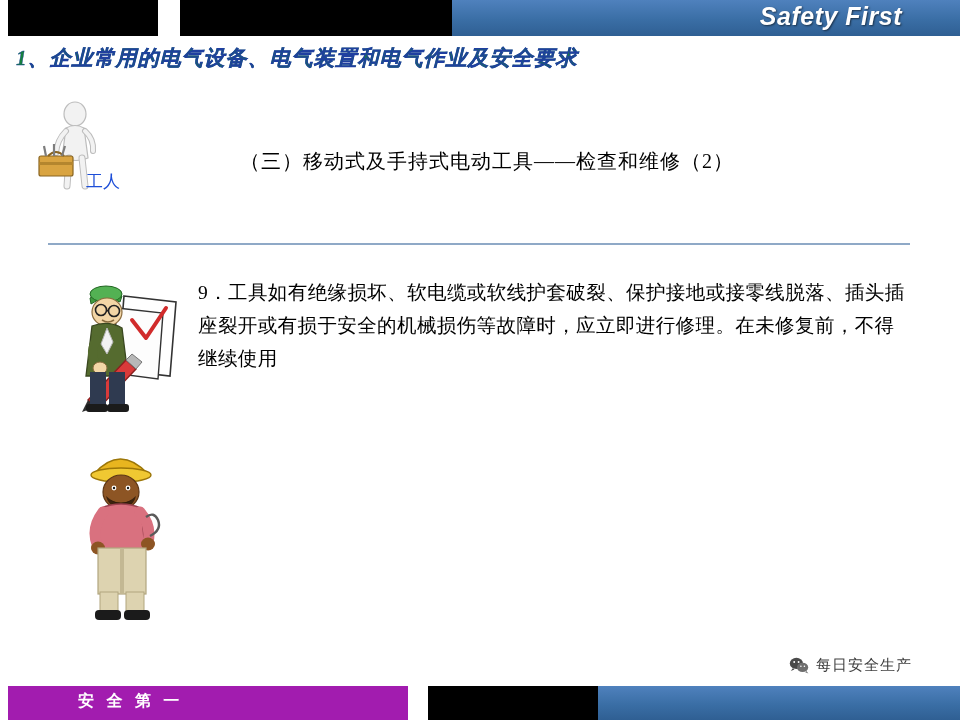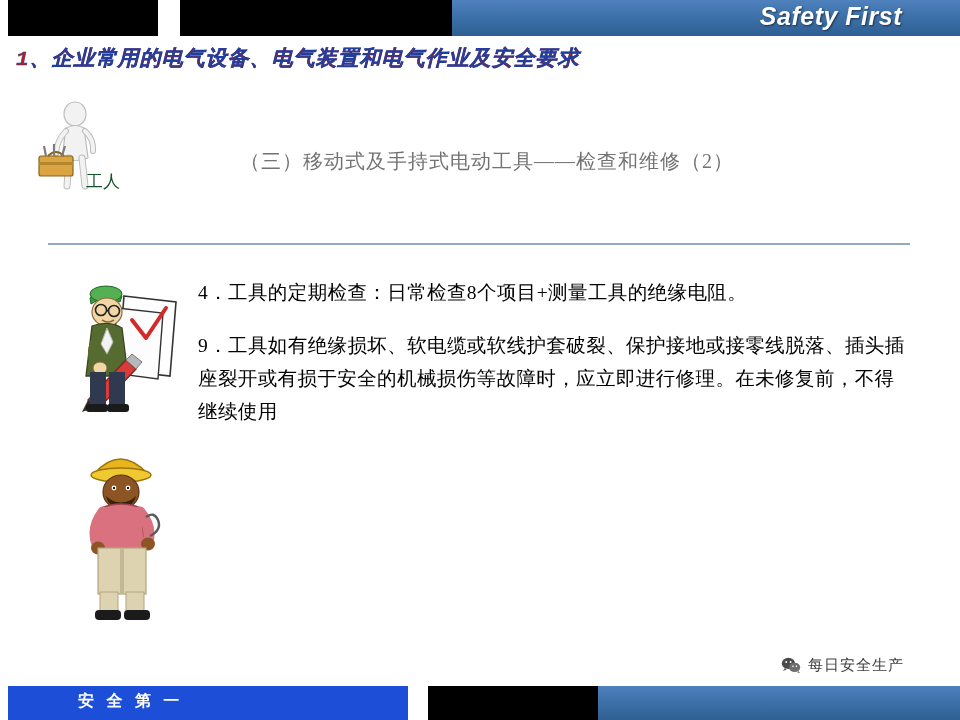--- a/index.html
+++ b/index.html
@@ -46,53 +46,53 @@
     color: #ffffff;
     text-shadow: 1px 1px 2px rgba(0,0,0,0.55);
     letter-spacing: 0.5px;
   }
 
   
   .section-title {
     position: absolute;
     top: 44px;
     left: 16px;
-    font-family: Liberation Mono, monospace;
+    font-family: Liberation Serif, serif;
     font-weight: bold;
     font-style: italic;
     font-size: 21px;
-    color: #b91c1c;
+    color: #15803d;
     letter-spacing: 1px;
     -webkit-text-stroke: 0.4px #1f3fa0;
   }
 
   
   .worker-art {
     position: absolute;
     left: 28px;
     top: 100px;
     width: 110px;
     height: 100px;
   }
   .worker-label {
     position: absolute;
     left: 86px;
     top: 170px;
     font-size: 17px;
-    color: #14532d;
+    color: #1d4ed8;
   }
 
   
   .sub-title {
     position: absolute;
     top: 148px;
     left: 240px;
     width: 660px;
     font-size: 20px;
-    color: #737373;
+    color: #000000;
     letter-spacing: 1px;
   }
 
   
   .divider {
     position: absolute;
     left: 48px;
     top: 243px;
     width: 862px;
     height: 2px;
@@ -118,21 +118,21 @@
   .bottombar {
     position: absolute;
     bottom: 0; left: 0;
     width: 960px;
     height: 34px;
     display: flex;
   }
   .bseg-white { width: 8px; background: #ffffff; }
   .bseg-black1 {
     width: 400px;
-    background: #1d4ed8;
+    background: #a21caf;
     position: relative;
   }
   .bseg-white2 { width: 20px; background: #ffffff; }
   .bseg-black2 { width: 170px; background: #000000; }
   .bseg-blue {
     flex: 1;
     background: linear-gradient(to bottom, #4f81bd 0%, #3a6ea5 55%, #2f5f93 100%);
   }
   .bottom-text {
     position: absolute;
@@ -141,21 +141,21 @@
     font-family: "Liberation Sans", sans-serif;
     font-weight: bold;
     font-size: 16px;
     color: #ffffff;
     letter-spacing: 4px;
   }
 
   
   .wechat-tag {
     position: absolute;
-    right: 56px;
+    right: 48px;
     bottom: 45px;
     display: flex;
     align-items: center;
     gap: 7px;
   }
   .wechat-icon {
     width: 20px;
     height: 17px;
     position: relative;
   }
@@ -275,21 +275,20 @@
     <rect x="50" y="108" width="4" height="46" fill="#c3b893"></rect>
 
     <rect x="30" y="152" width="18" height="22" fill="#ddd3b0" stroke="#b1a67f" stroke-width="1"></rect>
     <rect x="56" y="152" width="18" height="22" fill="#ddd3b0" stroke="#b1a67f" stroke-width="1"></rect>
     <rect x="25" y="170" width="26" height="10" rx="4" fill="#1b1b1b"></rect>
     <rect x="54" y="170" width="26" height="10" rx="4" fill="#1b1b1b"></rect>
   </svg>
 </div>
 
 <div class="body-block">
-  <div class="para">4．工具的定期检查：日常检查8个项目+测量工具的绝缘电阻。</div>
   <div class="para">9．工具如有绝缘损坏、软电缆或软线护套破裂、保护接地或接零线脱落、插头插座裂开或有损于安全的机械损伤等故障时，应立即进行修理。在未修复前，不得继续使用</div>
 </div>
 
 <div class="wechat-tag">
   <span class="wechat-icon">
     <svg width="20" height="17" viewBox="0 0 20 17" xmlns="http://www.w3.org/2000/svg">
       <ellipse cx="7.4" cy="6.4" rx="6.6" ry="5.6" fill="#4a4a4a"></ellipse>
       <path d="M4 11 l-2.2 3 3.6 -1.6 z" fill="#4a4a4a"></path>
       <circle cx="5.2" cy="5" r="0.95" fill="#ffffff"></circle>
       <circle cx="9.6" cy="5" r="0.95" fill="#ffffff"></circle>

